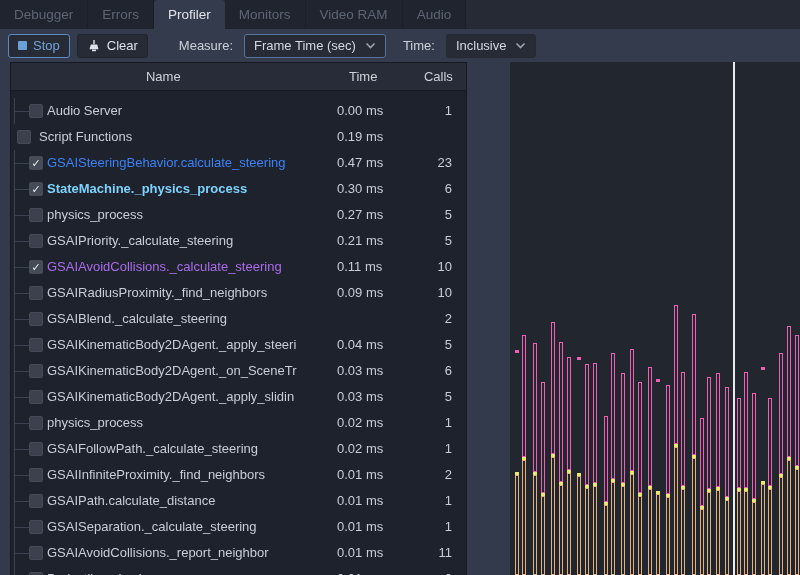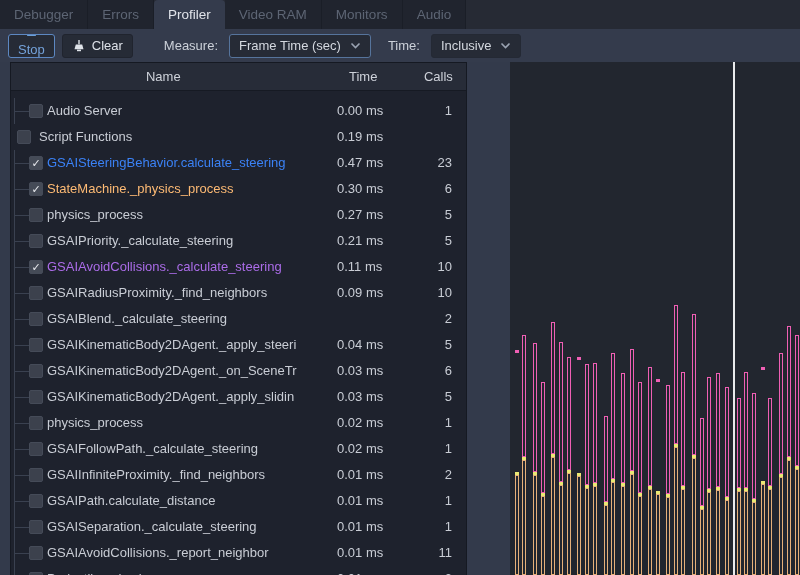--- a/index.html
+++ b/index.html
@@ -28,21 +28,21 @@
   #toolbar {
     position:absolute; left:0; top:29px; width:800px; height:33px;
     background:#343b4c; display:flex; align-items:center; padding-left:8px;
     font-size:13px;
   }
   .tbtn {
     height:24px; display:flex; align-items:center; gap:6px;
     background:#262b36; border:1px solid #20242e; border-radius:3px;
     padding:0 9px; color:#dde1e8; font-size:13px;
   }
-  #stop-btn { border-color:#5d88c2; color:#74a2da; margin-right:7px;flex-direction:column; }
+  #stop-btn { border-color:#5d88c2; color:#74a2da; margin-right:7px; }
   #clear-btn { margin-right:31px; }
   .stop-square { width:9px; height:9px; background:#6b9fd8; border-radius:1px; }
   .tool-label { color:#ccd1d9; margin-right:11px; }
   .dropdown {
     height:24px; display:flex; align-items:center; gap:9px;
     background:#262b36; border:1px solid #242934; border-radius:3px;
     padding:0 9px; color:#d4d8df; font-size:13px;
   }
   #measure-dd { border-color:#56749c; margin-right:17px; }
   
@@ -83,21 +83,21 @@
   .row.root  .cell-name { left:28px; width:292px; }
   .cell-time {
     position:absolute; left:326px; top:0; width:95px;
     height:26px; line-height:26px; color:#c9cdd5;
   }
   .cell-calls {
     position:absolute; right:14px; top:0; width:60px;
     height:26px; line-height:26px; text-align:right; color:#c9cdd5;
   }
   .tint-pink   .cell-name { color:#3b82f6; }
-  .tint-yellow .cell-name { color:#fdba74; }
+  .tint-yellow .cell-name { color:#7dd3fc;font-weight:bold; }
   .tint-purple .cell-name { color:#ab6ce8; }
   #scroll-thumb {
     position:absolute; left:483px; top:135px; width:5px; height:221px;
     background:#4c5463; border-radius:2px;
   }
   
   #chart {
     position:absolute; left:510px; top:62px; width:290px; height:513px;
     background:#22262f; overflow:hidden;
   }
@@ -108,22 +108,22 @@
   .bar-tan    { border:1px solid #e7b07a; bottom:0; }
   #playhead { position:absolute; top:0; width:2px; height:513px; background:#e9eaec; }
 </style>
 </head>
 <body>
 
 <div id="tabbar">
     <div class="tab">Debugger</div>
     <div class="tab">Errors</div>
     <div class="tab active">Profiler</div>
+    <div class="tab">Monitors</div>
     <div class="tab">Video RAM</div>
-    <div class="tab">Monitors</div>
     <div class="tab">Audio</div>
   </div>
 
 <div id="toolbar">
   <div class="tbtn" id="stop-btn">
     <span class="stop-square"></span>
     <span>Stop</span>
   </div>
   <div class="tbtn" id="clear-btn">
     <span style="display:flex;">

